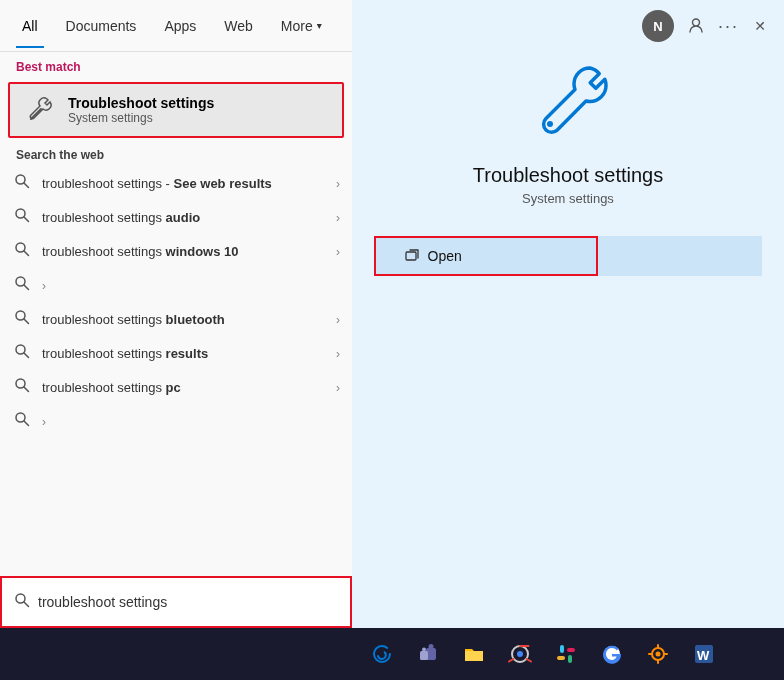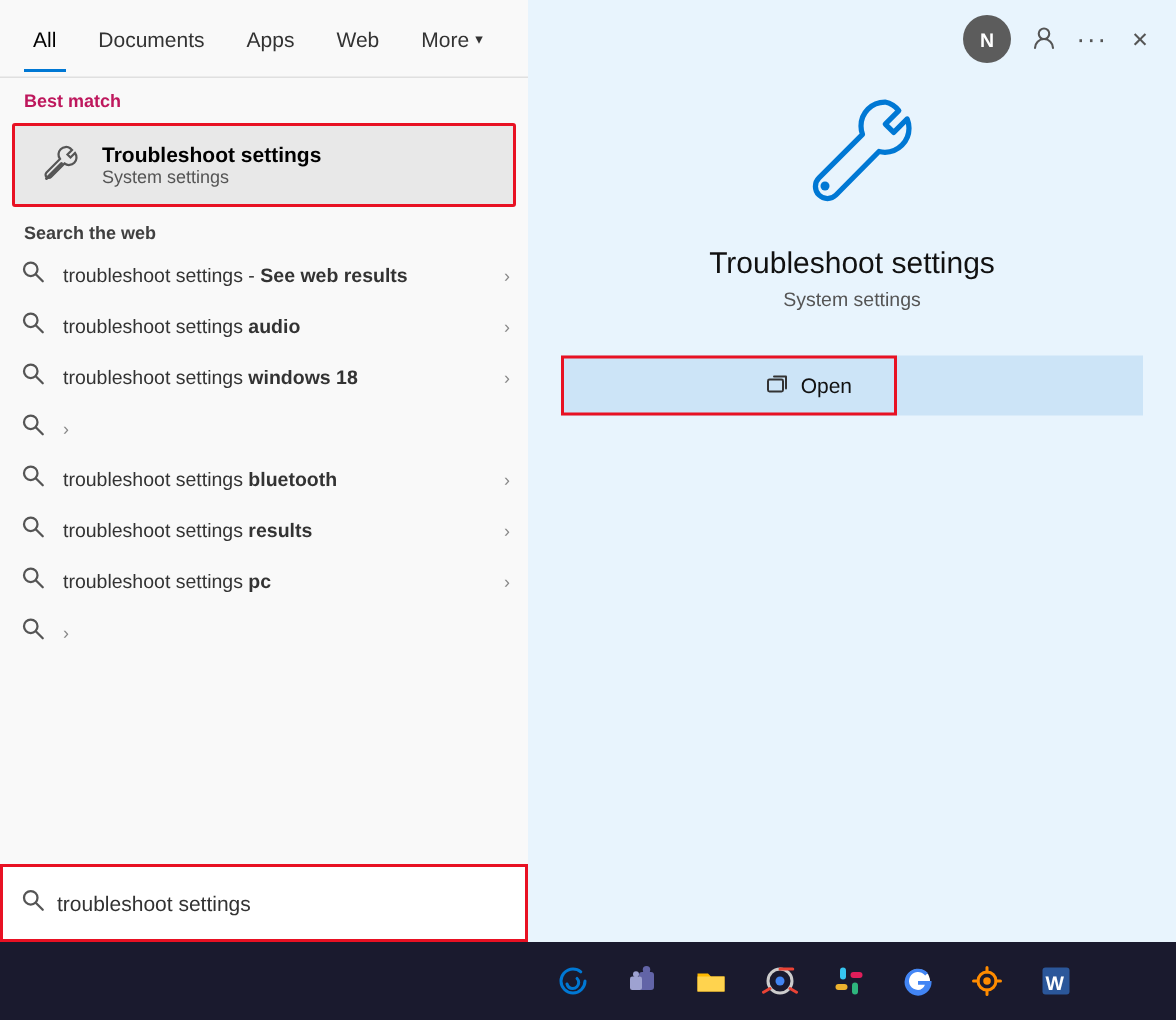--- a/index.html
+++ b/index.html
@@ -186,21 +186,20 @@
       align-items: center;
       gap: 8px;
       padding: 10px 28px;
       background: #cce4f7;
       border: 2px solid #e81123;
       font-size: 14px;
       color: #111;
       cursor: pointer;
       flex: 1;
       max-width: 240px;
-      justify-content: flex-end;
     }
 
     
     .taskbar {
       position: absolute;
       bottom: 0;
       left: 0;
       width: 784px;
       height: 52px;
       background: #1a1a2e;
@@ -362,21 +361,21 @@
   </div>
 
   <div class="result-item">
     <div class="result-icon">
       <svg width="16" height="16" viewBox="0 0 16 16" fill="none">
         <circle cx="6.5" cy="6.5" r="4.5" stroke="#555" stroke-width="1.5"></circle>
         <line x1="10" y1="10" x2="14.5" y2="14.5" stroke="#555" stroke-width="1.5" stroke-linecap="round"></line>
       </svg>
     </div>
     <div class="result-text">
-      troubleshoot settings <span class="bold">windows 18</span>
+      troubleshoot settings <span class="bold">windows 10</span>
     </div>
     <span class="result-arrow">›</span>
   </div>
 
   <div class="result-item">
     <div class="result-icon">
       <svg width="16" height="16" viewBox="0 0 16 16" fill="none">
         <circle cx="6.5" cy="6.5" r="4.5" stroke="#555" stroke-width="1.5"></circle>
         <line x1="10" y1="10" x2="14.5" y2="14.5" stroke="#555" stroke-width="1.5" stroke-linecap="round"></line>
       </svg>

